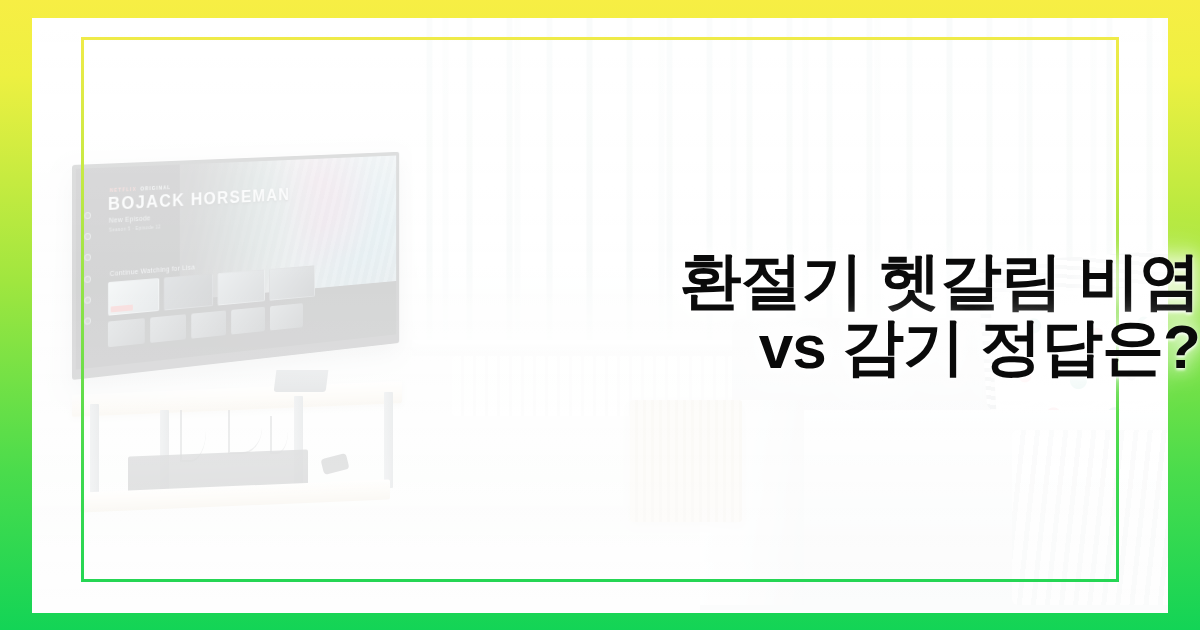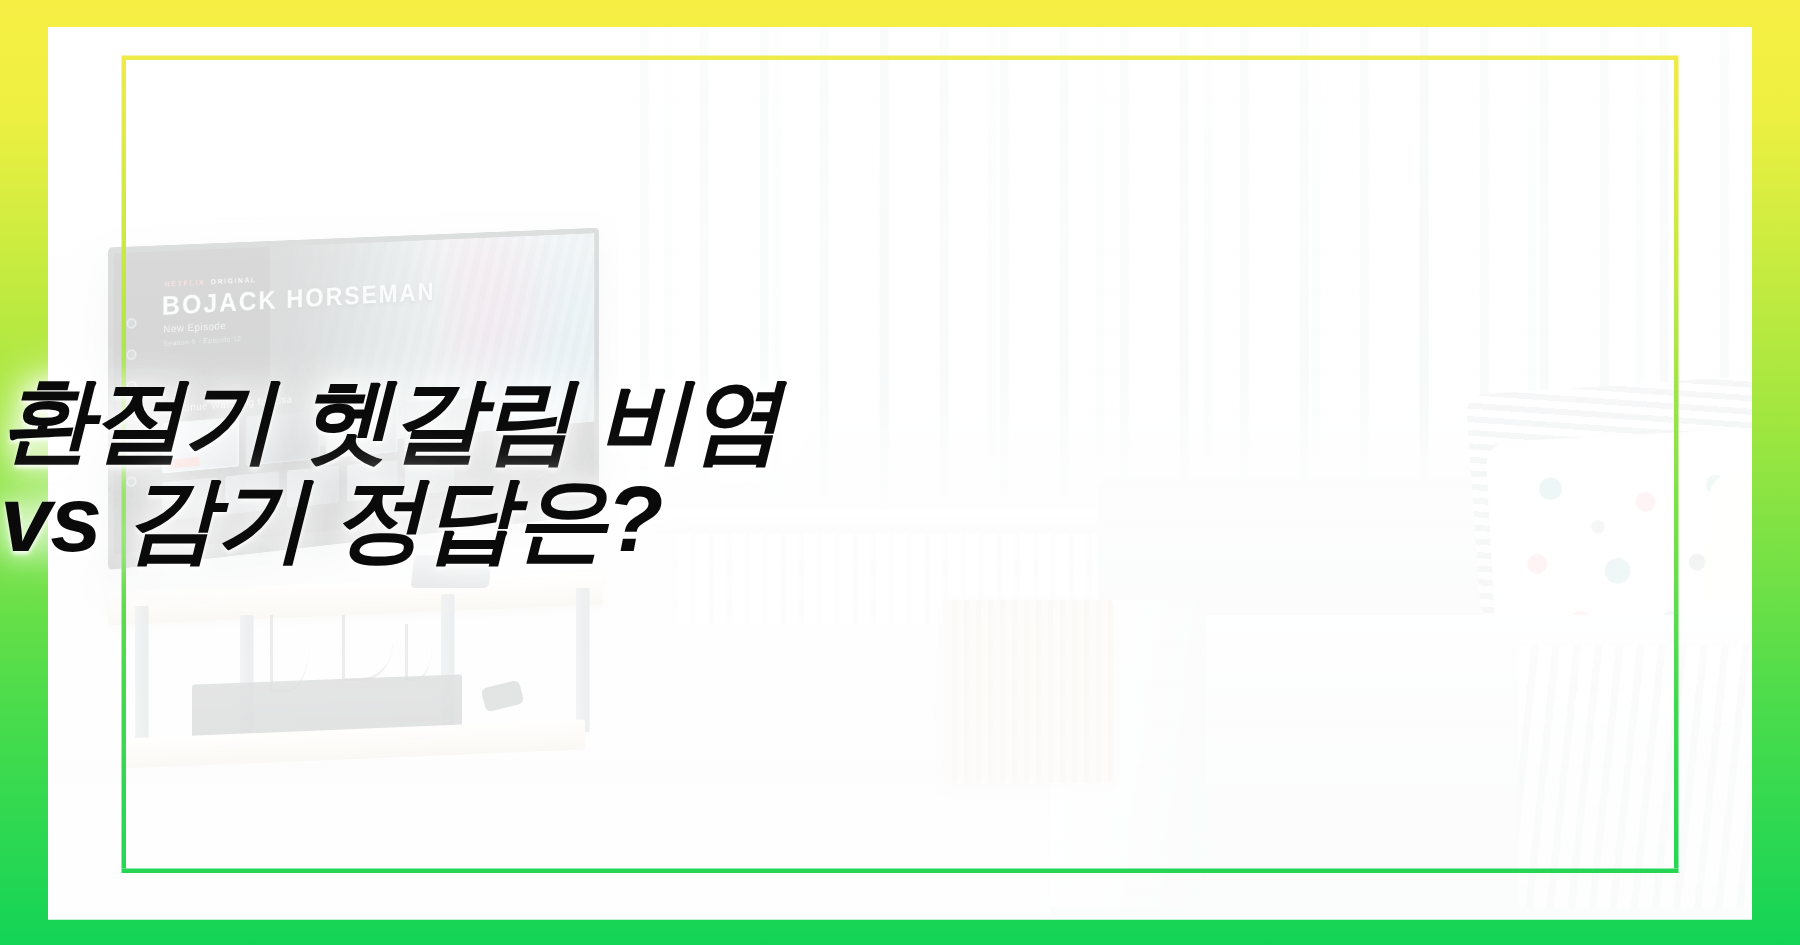--- a/index.html
+++ b/index.html
@@ -261,21 +261,21 @@
     background:rgba(255,255,255,.80);
   }
   .photo-wash2 {
     position:absolute; inset:0; z-index:31; pointer-events:none;
     background:linear-gradient(180deg,rgba(255,255,255,.30) 0%,rgba(255,255,255,.10) 45%,rgba(255,255,255,.34) 100%);
   }
 
   
   #headline {
     position:absolute; z-index:60; left:0; right:0; top:248px;
-    text-align:left; pointer-events:none;font-style:italic;
+    text-align:right; pointer-events:none;
   }
   #headline .line {
     font-family:"Liberation Sans", sans-serif;
     font-weight:700;
     font-size:62px;
     line-height:1.06;
     color:#0a0a0a;
     letter-spacing:-1px;
     text-shadow:
       0 0 16px rgba(255,255,255,.95),

